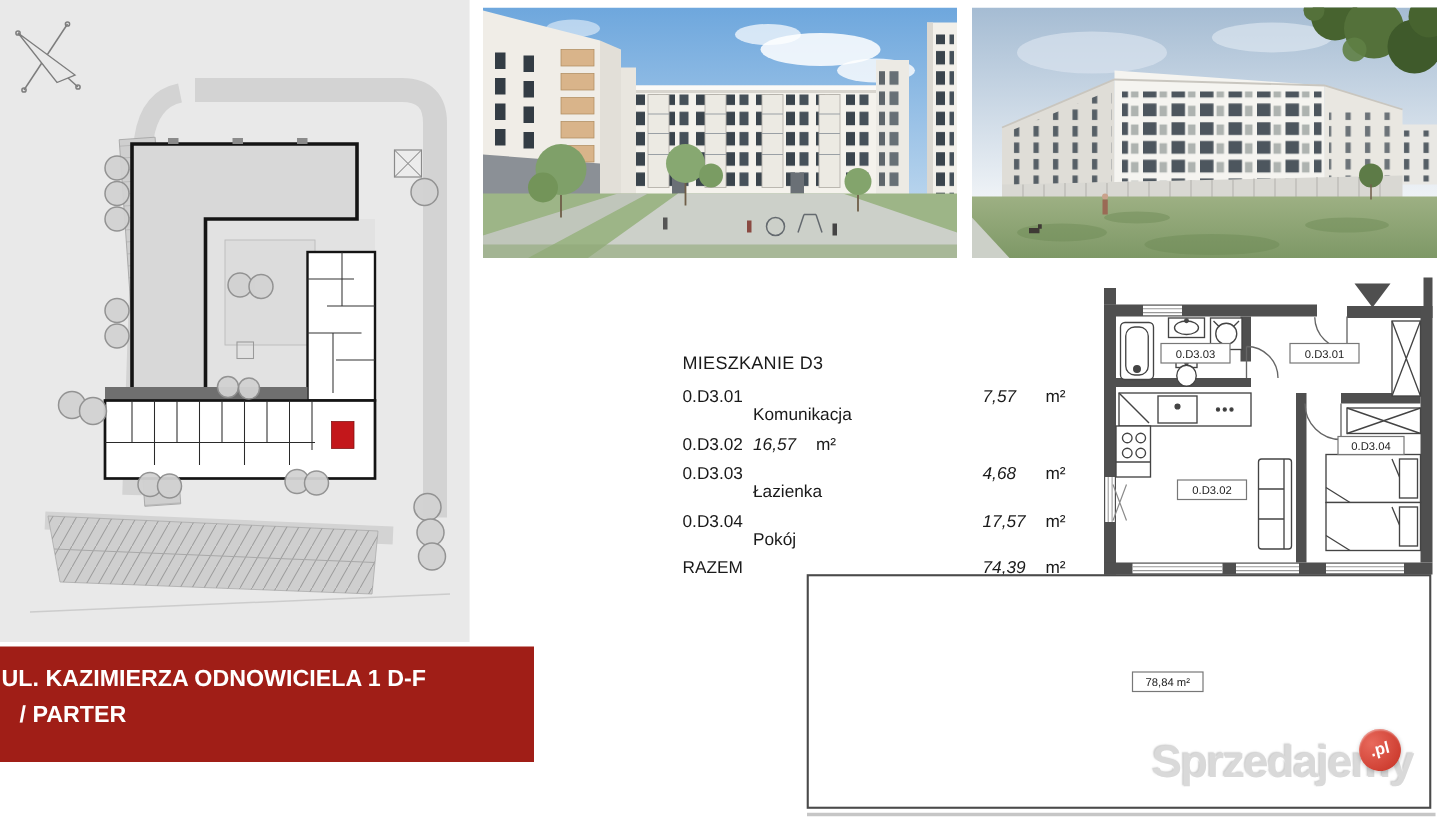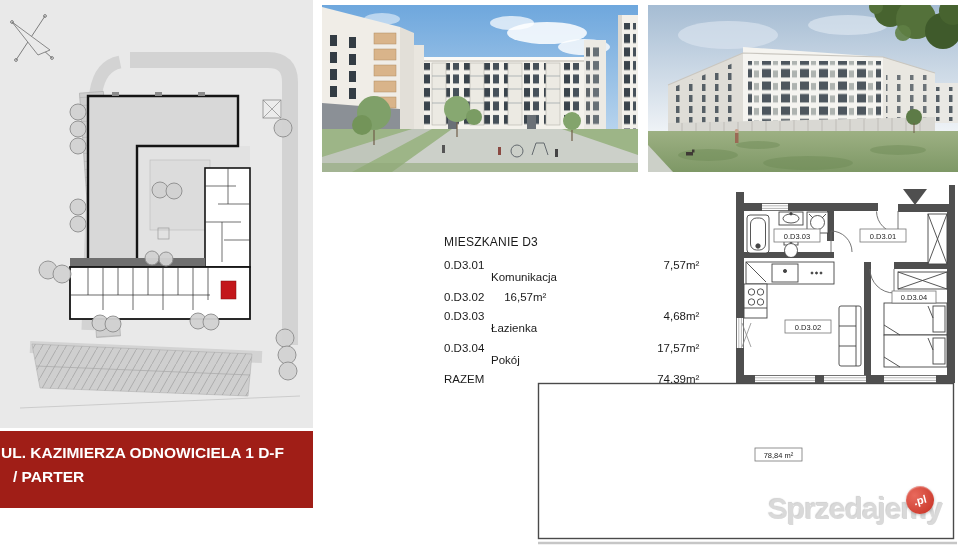--- a/index.html
+++ b/index.html
@@ -5,31 +5,31 @@
   html,body{margin:0;padding:0;}
   body{width:960px;height:549px;position:relative;background:#ffffff;overflow:hidden;
        font-family:"Liberation Sans",sans-serif;color:#1a1a1a;}
   .abs{position:absolute;}
   
   #site-plan{left:0;top:0;width:313px;height:428px;background:#e9e9e9;}
   
   #photo-courtyard{left:322px;top:5px;width:316px;height:167px;}
   #photo-exterior{left:648px;top:5px;width:310px;height:167px;}
   
-  #listing{left:444px;top:234px;width:262px;font-size:11.5px;}
+  #listing{left:455px;top:234px;width:262px;font-size:11.5px;}
   #listing .title{font-size:12px;line-height:17px;margin-bottom:5px;letter-spacing:.2px;}
   .lrow{display:flex;line-height:19.5px;}
   .lrow .code{width:47px;flex:none;}
   .lrow .name{flex:1;margin-top:12px;}
-  .lrow .area{width:42px;flex:none;text-align:right;}
+  .lrow .area{width:42px;flex:none;font-style:italic;}
   .lrow .unit{width:20px;flex:none;text-align:left;}
   
   #floor-plan{left:530px;top:183px;width:430px;height:366px;}
   
-  #banner{left:0;top:431px;width:313px;height:77px;background:#a01e17;color:#fff;
+  #banner{left:0;top:431px;width:356px;height:77px;background:#a01e17;color:#fff;
           font-weight:bold;font-size:15.5px;line-height:24px;padding-top:10px;box-sizing:border-box;}
   #banner .l1{margin-left:1px;white-space:nowrap;}
   #banner .l2{margin-left:13px;}
   
   #watermark{left:768px;top:492px;width:180px;height:44px;}
   #watermark .wm-text{font-size:30px;font-weight:bold;letter-spacing:-1px;color:#d9d9d9;
       text-shadow:1px 2px 1px rgba(255,255,255,.95),-1px -1px 1px rgba(165,165,165,.55);}
   #watermark .wm-circle{position:absolute;left:138px;top:-6px;width:28px;height:28px;border-radius:50%;
       background:radial-gradient(circle at 35% 30%,#e8695c,#c52f22);
       color:#fff;font-size:11px;font-weight:bold;display:flex;align-items:center;justify-content:center;

